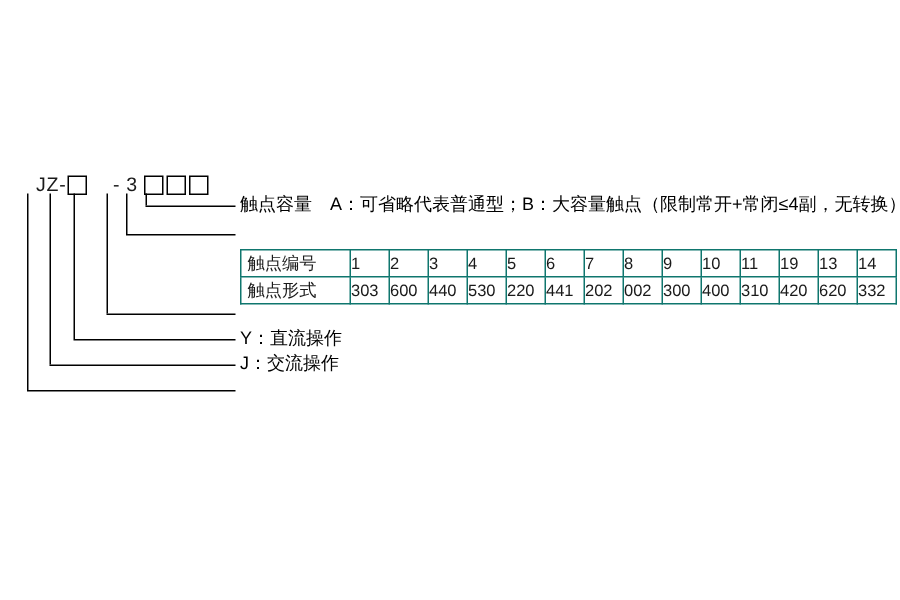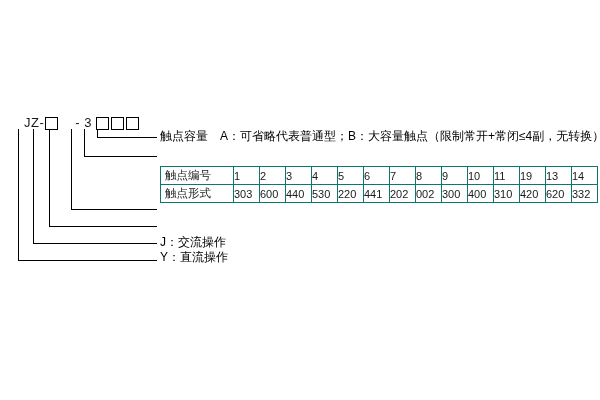--- a/index.html
+++ b/index.html
@@ -118,21 +118,21 @@
   <div class="vline" style="left:49px; top:129px; height:97px;"></div>
   <div class="hline" style="left:49px; top:226px; width:108px;"></div>
 
   <div class="vline" style="left:33px; top:129px; height:114px;"></div>
   <div class="hline" style="left:33px; top:243px; width:124px;"></div>
 
   <div class="vline" style="left:18px; top:129px; height:131px;"></div>
   <div class="hline" style="left:18px; top:260px; width:139px;"></div>
 
   <div class="branch-label" style="left:160px; top:130px;">触点容量　A：可省略代表普通型；B：大容量触点（限制常开+常闭≤4副，无转换）</div>
-  <div class="branch-label" style="left:160px; top:219px;margin-top:32px;">Y：直流操作</div>
+  <div class="branch-label" style="left:160px; top:219px;">Y：直流操作</div>
   <div class="branch-label" style="left:160px; top:236px;">J：交流操作</div>
 
   <table class="contact-table">
     <tbody>
       <tr>
         <td class="head">触点编号</td>
         <td class="cell">1</td>
         <td class="cell">2</td>
         <td class="cell">3</td>
         <td class="cell">4</td>

